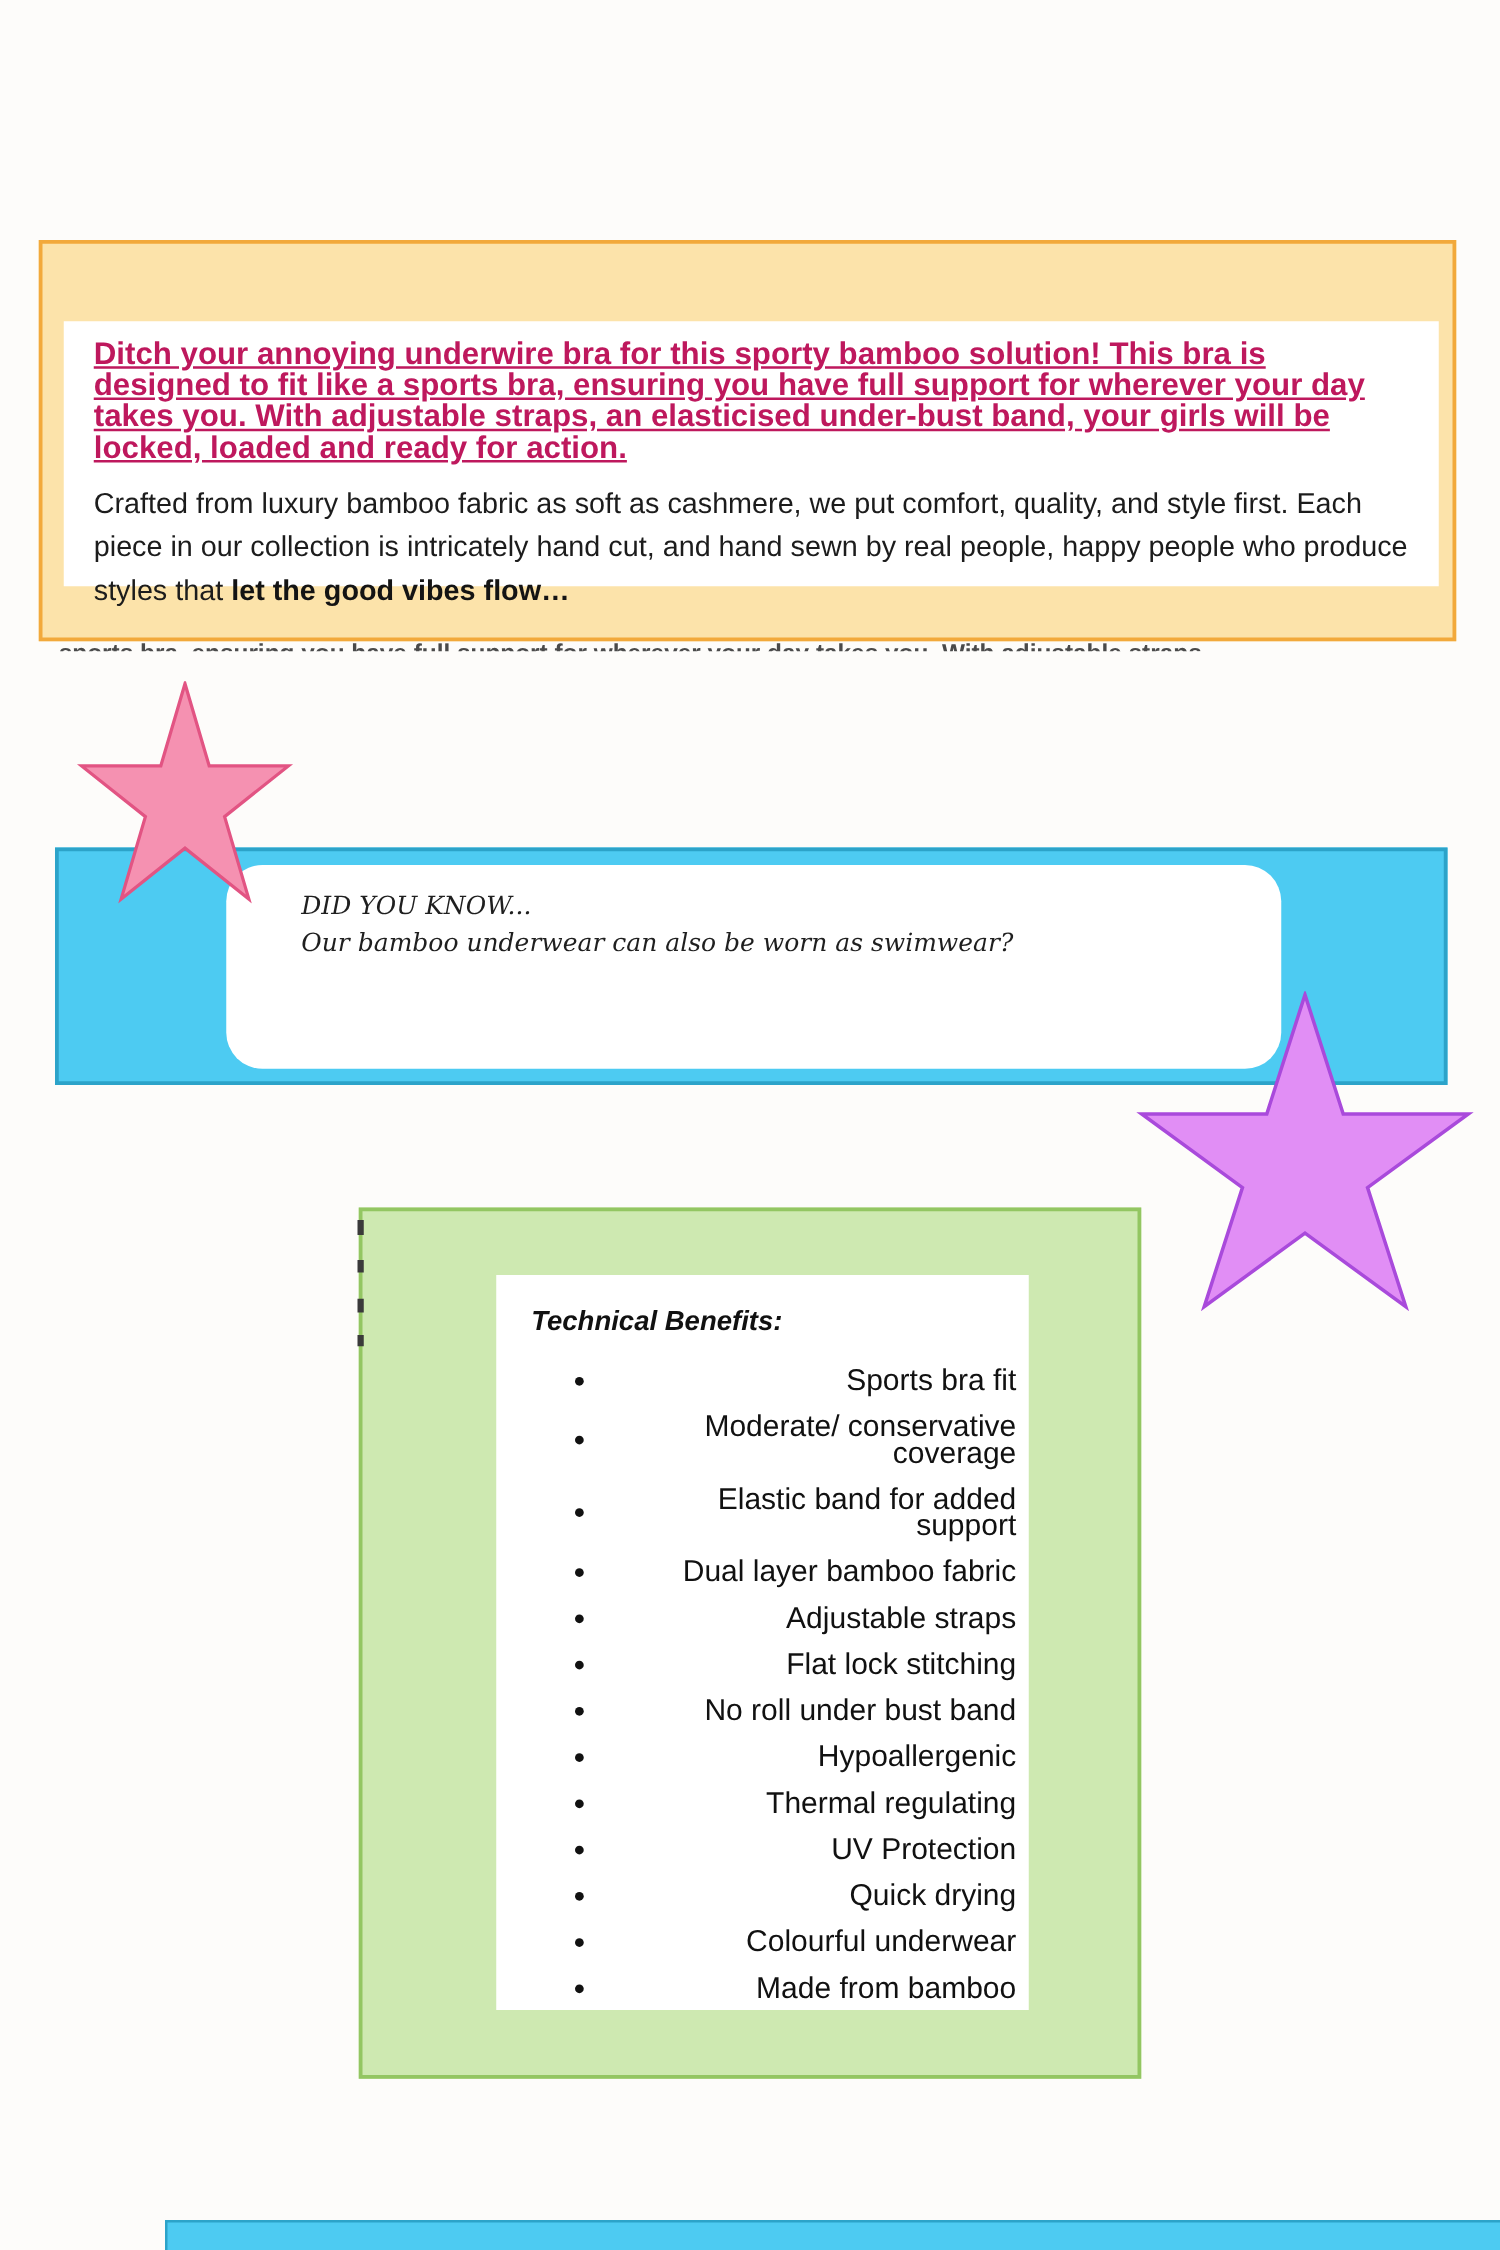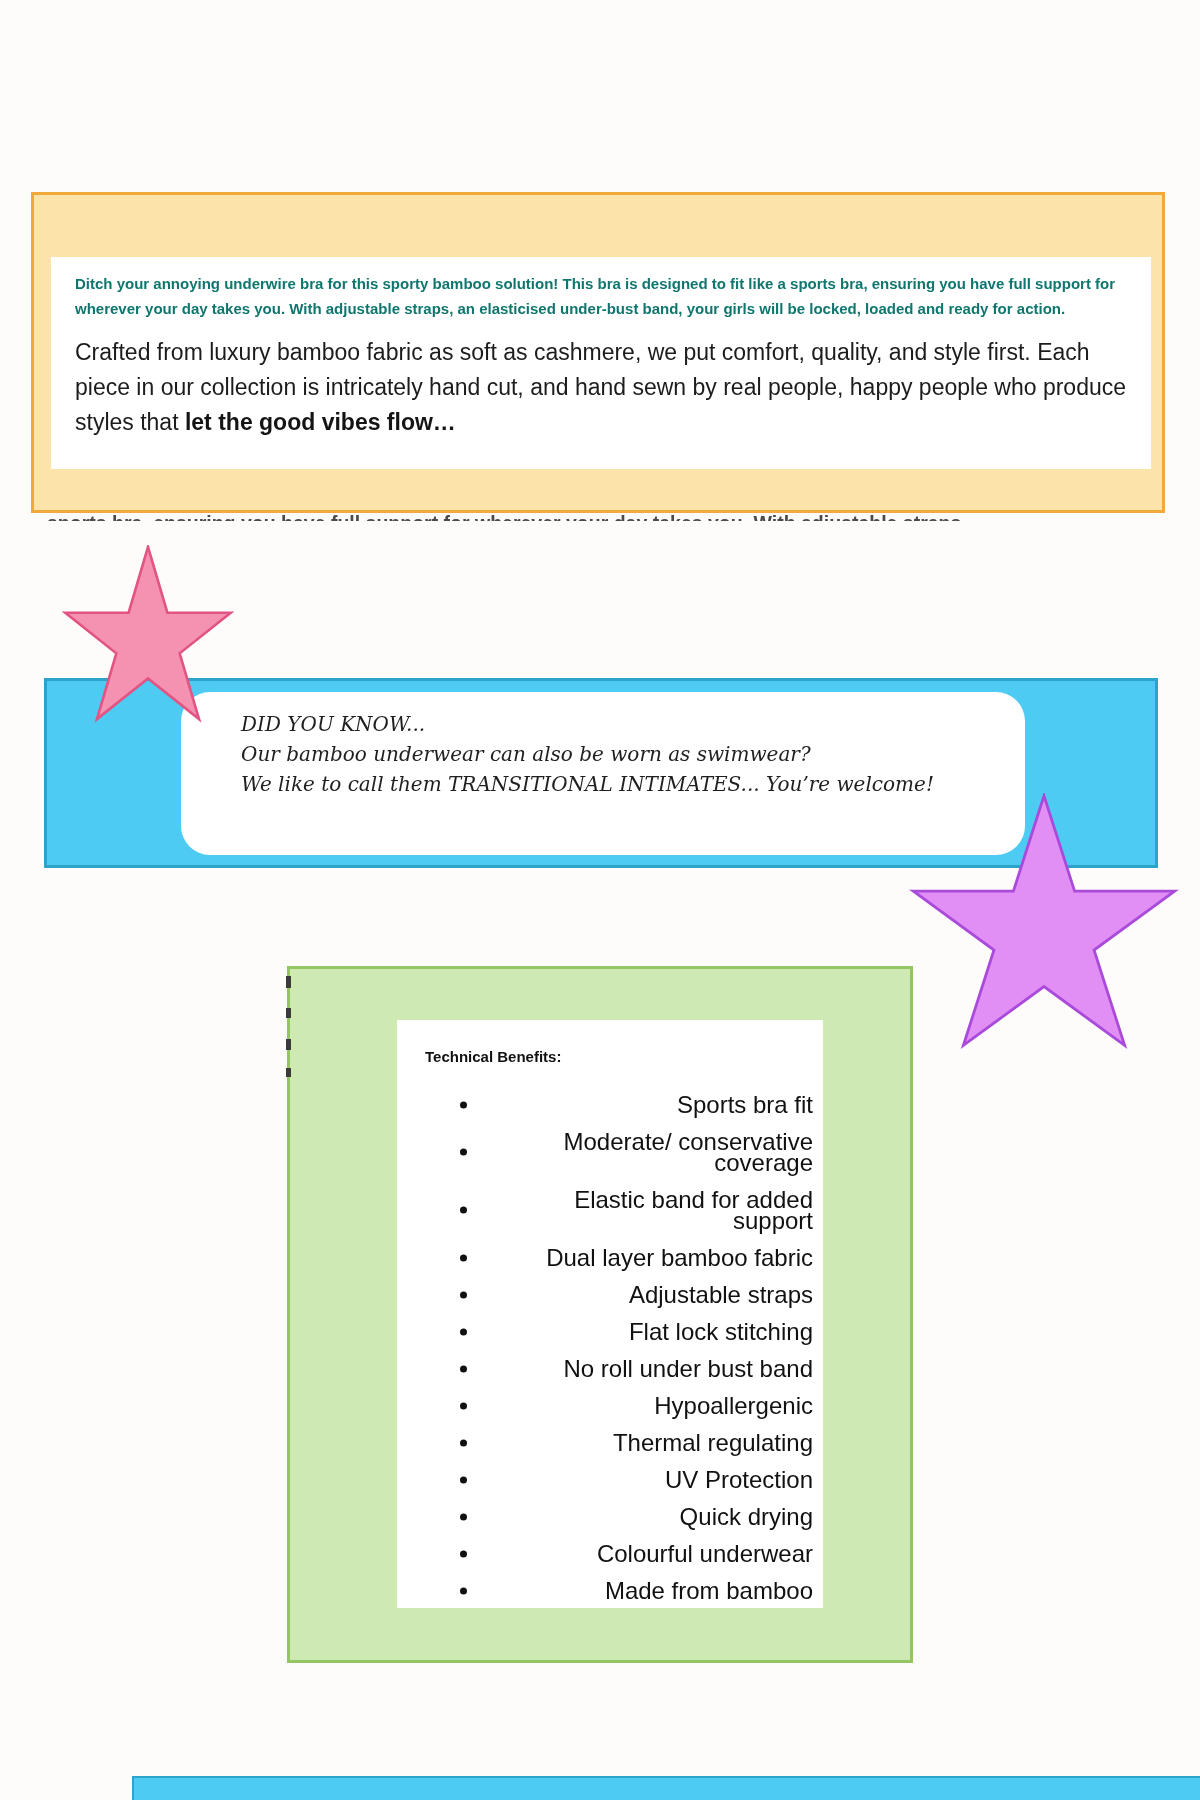--- a/index.html
+++ b/index.html
@@ -10,21 +10,21 @@
   
   .intro-box{
     position:absolute;left:31px;top:192px;width:1134px;height:321px;
     background:#FCE3AA;border:3px solid #F2A93B;box-sizing:border-box;z-index:1;
   }
   .intro-white{
     position:absolute;left:17px;top:62px;width:1100px;height:212px;
     background:#FFFFFF;box-sizing:border-box;padding:14px 24px 0 24px;
   }
   .intro-bold{
-    margin:0;font-size:15px;line-height:25px;font-weight:bold;color:#0f766e;
+    margin:0;font-size:25px;line-height:25px;font-weight:bold;color:#be185d;text-decoration:underline;
   }
   .intro-body{
     margin:14px 0 0 0;font-size:23px;line-height:35px;font-weight:normal;color:#1c1c1c;
   }
   .intro-body b{color:#141414;}
   
   .clipped-line{
     position:absolute;left:47px;top:513px;width:1102px;height:8px;
     overflow:hidden;z-index:1;
   }
@@ -48,21 +48,21 @@
   
   .benefits-box{
     position:absolute;left:287px;top:966px;width:626px;height:697px;
     background:#CEE9B1;border:3px solid #93C662;box-sizing:border-box;z-index:1;
   }
   .benefits-white{
     position:absolute;left:107px;top:51px;width:426px;height:588px;
     background:#FFFFFF;box-sizing:border-box;padding:24px 10px 0 28px;
   }
   .benefits-heading{
-    margin:0;font-size:15px;font-weight:bold;color:#111;line-height:26px;
+    margin:0;font-size:22px;font-weight:bold;color:#111;line-height:26px;font-style:italic;
   }
   .benefits-list{
     list-style:none;margin:16px 0 0 0;padding:0 0 0 35px;
   }
   .benefits-list li{
     position:relative;padding:8px 0 8px 28px;font-size:24px;line-height:21px;color:#111;text-align:right;
   }
   .benefits-list li::before{
     content:"";position:absolute;left:0;top:50%;transform:translateY(-50%);
     width:7px;height:7px;border-radius:50%;background:#111;
@@ -99,21 +99,20 @@
 
   <svg id="pink-star" class="star" viewBox="0 0 100 92" preserveAspectRatio="none">
     <polygon points="50,1 61,35 97,35 68,56 79,90 50,69 21,90 32,56 3,35 39,35" stroke-width="2.6" vector-effect="non-scaling-stroke" stroke-linejoin="miter" fill="#F591B1" stroke="#E25483"></polygon>
   </svg>
 
   <div class="dyk-box">
     <div class="dyk-white">
       <div class="dyk-text">
         <p>DID YOU KNOW...</p>
         <p>Our bamboo underwear can also be worn as swimwear?</p>
-        <p>We like to call them TRANSITIONAL INTIMATES... You’re welcome!</p>
       </div>
     </div>
   </div>
 
   <svg id="purple-star" class="star" viewBox="0 0 100 92" preserveAspectRatio="none">
     <polygon points="50,1 61,35 97,35 68,56 79,90 50,69 21,90 32,56 3,35 39,35" stroke-width="2.8" vector-effect="non-scaling-stroke" stroke-linejoin="miter" fill="#E18EF5" stroke="#A94ADB"></polygon>
   </svg>
 
   <div class="benefits-box">
     <div class="benefits-white">

